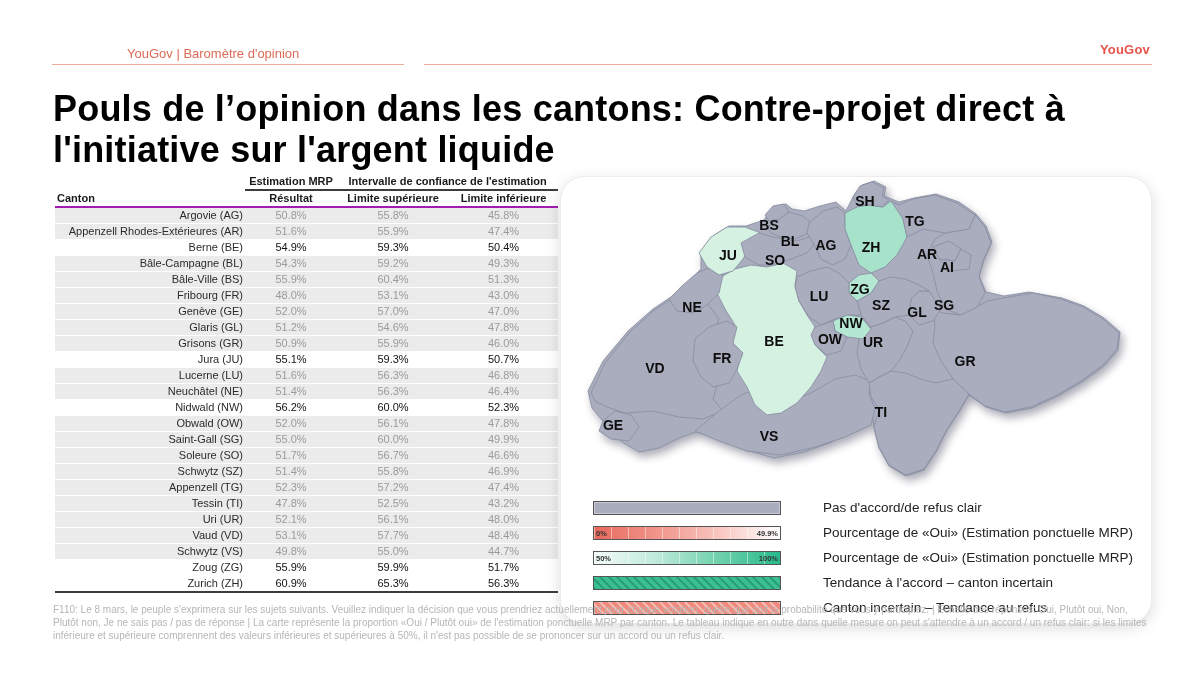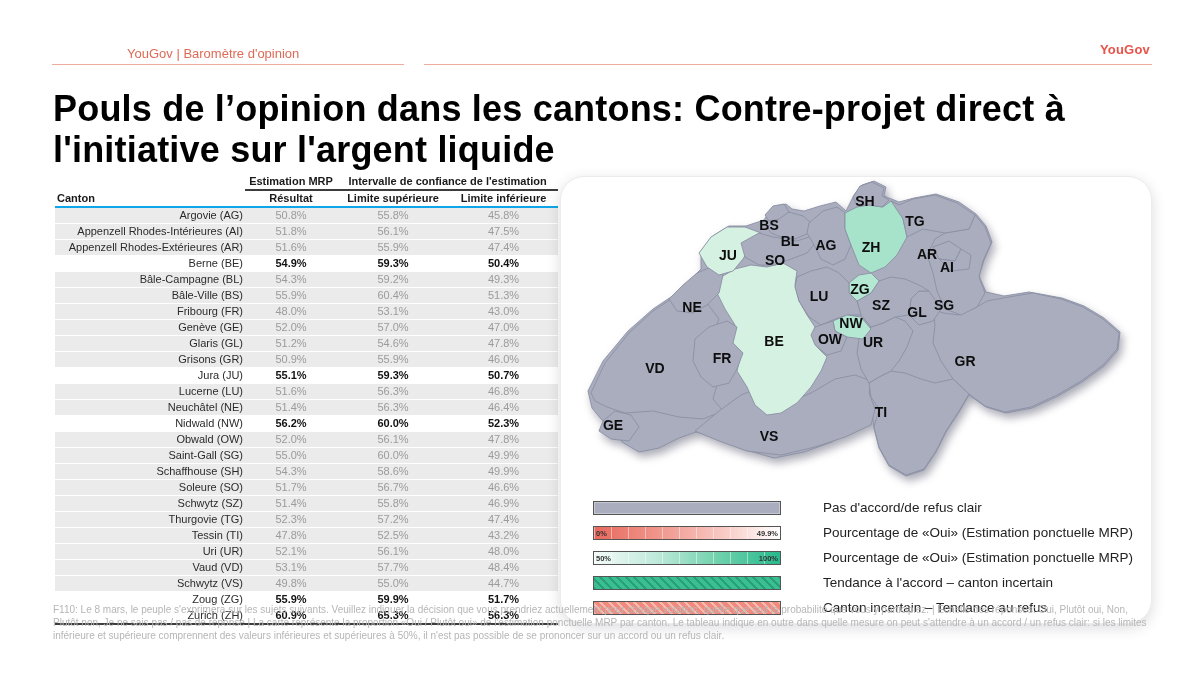--- a/index.html
+++ b/index.html
@@ -19,28 +19,28 @@
            font-size:36px; line-height:41px; font-weight:bold; color:#000; letter-spacing:.2px; }
 
   
   .tbl-wrap { position:absolute; left:55px; top:174px; width:503px; }
   table { border-collapse:collapse; width:503px; table-layout:fixed; }
   col.c-canton{width:190px} col.c-res{width:92px} col.c-sup{width:112px} col.c-inf{width:109px}
   th, td { font-size:11px; padding:0 2px; height:15.8px; line-height:15px; overflow:hidden; white-space:nowrap; }
   thead th { font-weight:bold; color:#1a1a1a; }
   .grp th { border-bottom:2px solid #3c3c3c; text-align:center; }
   .grp th.nogrp { border-bottom:none; }
-  .hdr th { border-bottom:2px solid #0ea5e9; text-align:center;margin-left:15px; }
+  .hdr th { border-bottom:2px solid #a21caf; text-align:center;margin-left:15px; }
   .hdr th:first-child { text-align:left; }
   tbody td { border-bottom:1px solid #fff; }
   tbody tr { background:#ebebeb; }
   tbody tr td:first-child { color:#2b2b2b; text-align:right; }
   tbody td.num { text-align:center; color:#9b9b9b; }
   tbody tr.sig { background:#fff; }
-  tbody tr.sig td.num { color:#111; font-weight:bold; }
+  tbody tr.sig td.num { color:#111; font-weight:normal; }
   tbody tr:last-child td { border-bottom:2px solid #3c3c3c; }
 
   
   .card { position:absolute; left:560px; top:176px; width:592px; height:448px;
           background:#fff; border:1px solid #ececec; border-radius:24px;
           box-shadow:0 4px 14px rgba(60,60,80,.18); }
   .map-svg { position:absolute; left:22px; top:2px; }
   .map-label { font-size:14px; font-weight:bold; fill:#0d0d0d; }
 
   
@@ -102,26 +102,20 @@
       </tr>
     </thead>
     <tbody id="tbody">
         <tr class="">
           <td class="">Argovie (AG)</td>
           <td class="num">50.8%</td>
           <td class="num">55.8%</td>
           <td class="num">45.8%</td>
         </tr>
         <tr class="">
-          <td class="">Appenzell Rhodes-Intérieures (AI)</td>
-          <td class="num">51.8%</td>
-          <td class="num">56.1%</td>
-          <td class="num">47.5%</td>
-        </tr>
-        <tr class="">
           <td class="">Appenzell Rhodes-Extérieures (AR)</td>
           <td class="num">51.6%</td>
           <td class="num">55.9%</td>
           <td class="num">47.4%</td>
         </tr>
         <tr class="sig">
           <td class="">Berne (BE)</td>
           <td class="num">54.9%</td>
           <td class="num">59.3%</td>
           <td class="num">50.4%</td>
@@ -192,39 +186,33 @@
           <td class="num">56.1%</td>
           <td class="num">47.8%</td>
         </tr>
         <tr class="">
           <td class="">Saint-Gall (SG)</td>
           <td class="num">55.0%</td>
           <td class="num">60.0%</td>
           <td class="num">49.9%</td>
         </tr>
         <tr class="">
-          <td class="">Schaffhouse (SH)</td>
-          <td class="num">54.3%</td>
-          <td class="num">58.6%</td>
-          <td class="num">49.9%</td>
-        </tr>
-        <tr class="">
           <td class="">Soleure (SO)</td>
           <td class="num">51.7%</td>
           <td class="num">56.7%</td>
           <td class="num">46.6%</td>
         </tr>
         <tr class="">
           <td class="">Schwytz (SZ)</td>
           <td class="num">51.4%</td>
           <td class="num">55.8%</td>
           <td class="num">46.9%</td>
         </tr>
         <tr class="">
-          <td class="">Thurgovie (TG)</td>
+          <td class="">Appenzell (TG)</td>
           <td class="num">52.3%</td>
           <td class="num">57.2%</td>
           <td class="num">47.4%</td>
         </tr>
         <tr class="">
           <td class="">Tessin (TI)</td>
           <td class="num">47.8%</td>
           <td class="num">52.5%</td>
           <td class="num">43.2%</td>
         </tr>

